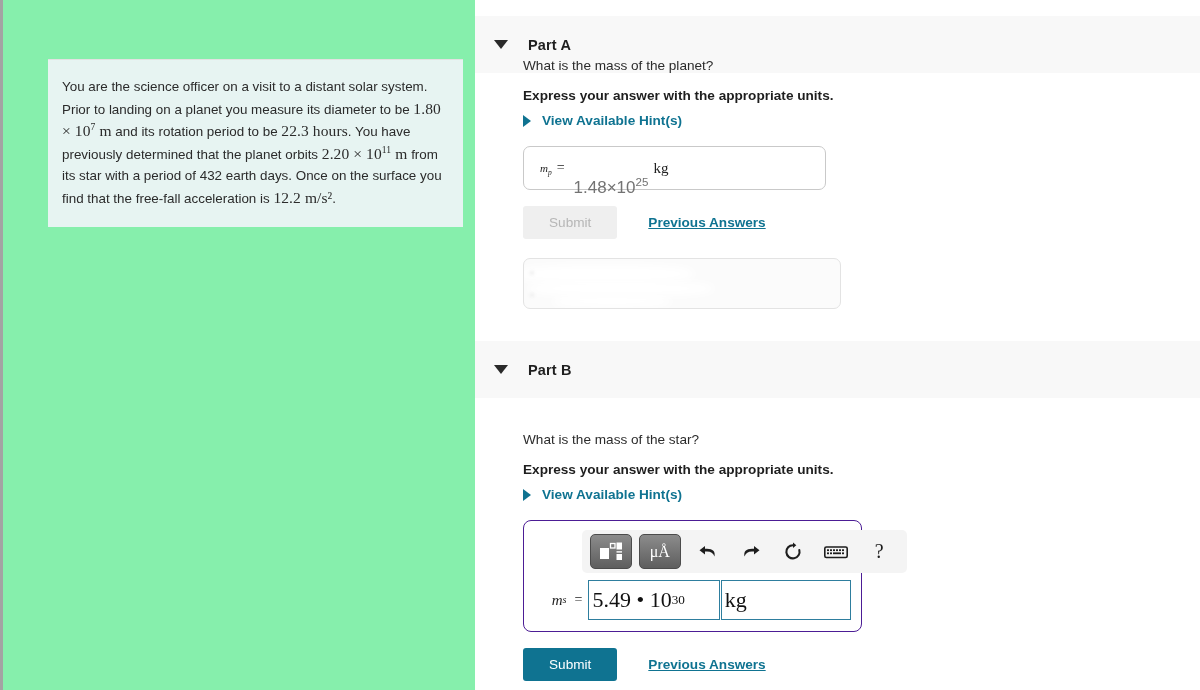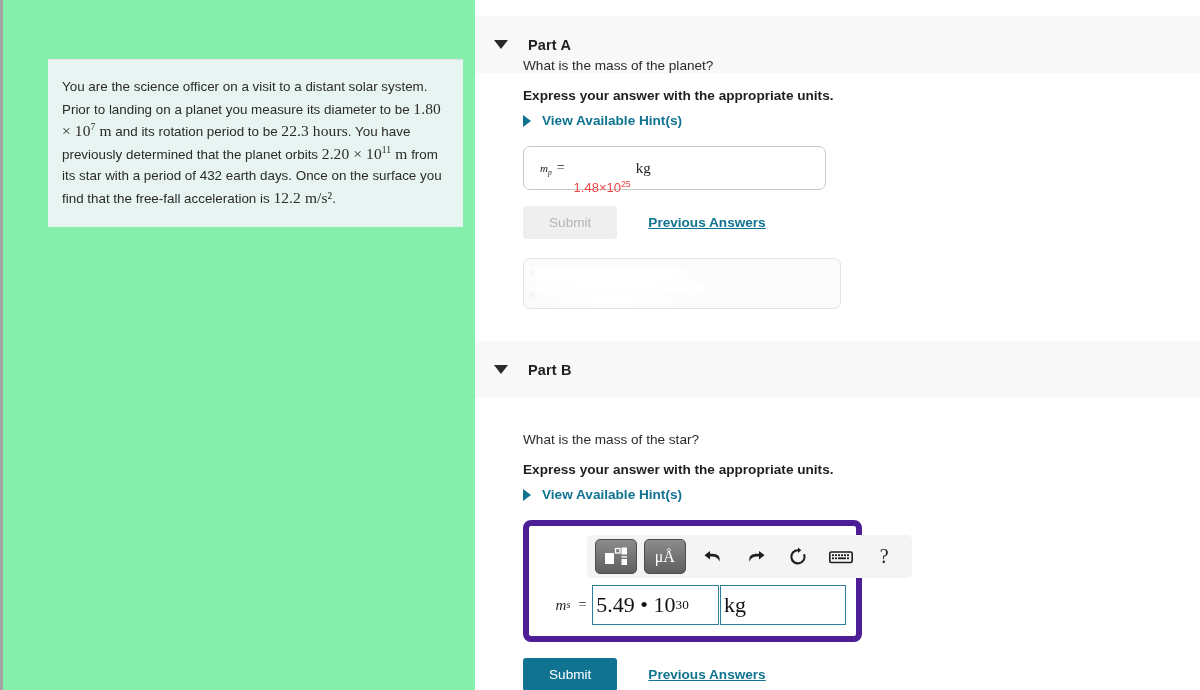--- a/index.html
+++ b/index.html
@@ -159,22 +159,22 @@
     vertical-align: sub;
     line-height: 0;
   }
   .ro-answer .eq {
     margin: 0 9px 0 5px;
     font-family: "Liberation Serif", serif;
     font-size: 14px;
   }
   .ro-answer .val {
     font-family: "Liberation Sans", sans-serif;
-    font-size: 13px;
-    color: #ef4444;
+    font-size: 17px;
+    color: #737373;
     margin-top: 39px;
   }
   .ro-answer .val sup {
     font-size: 0.68em;
     vertical-align: super;
     line-height: 0;
   }
   .ro-answer .unit {
     font-family: "Liberation Serif", serif;
     font-size: 15px;
@@ -241,21 +241,21 @@
     border-radius: 2px;
   }
   .g1 { top: 12px; width: 4px; height: 4px; }
   .g2 { top: 34px; width: 4px; height: 4px; }
 
   
   .editor-box {
     margin-top: 18px;
     width: 339px;
     box-sizing: border-box;
-    border: 6px solid #4c1d95;
+    border: 1px solid #4c1d95;
     border-radius: 8px;
     background: #ffffff;
     padding: 9px 10px 11px 10px;
   }
   .editor-toolbar {
     margin-left: 48px;
     background: #f4f4f4;
     border-radius: 5px;
     height: 43px;
     display: flex;

